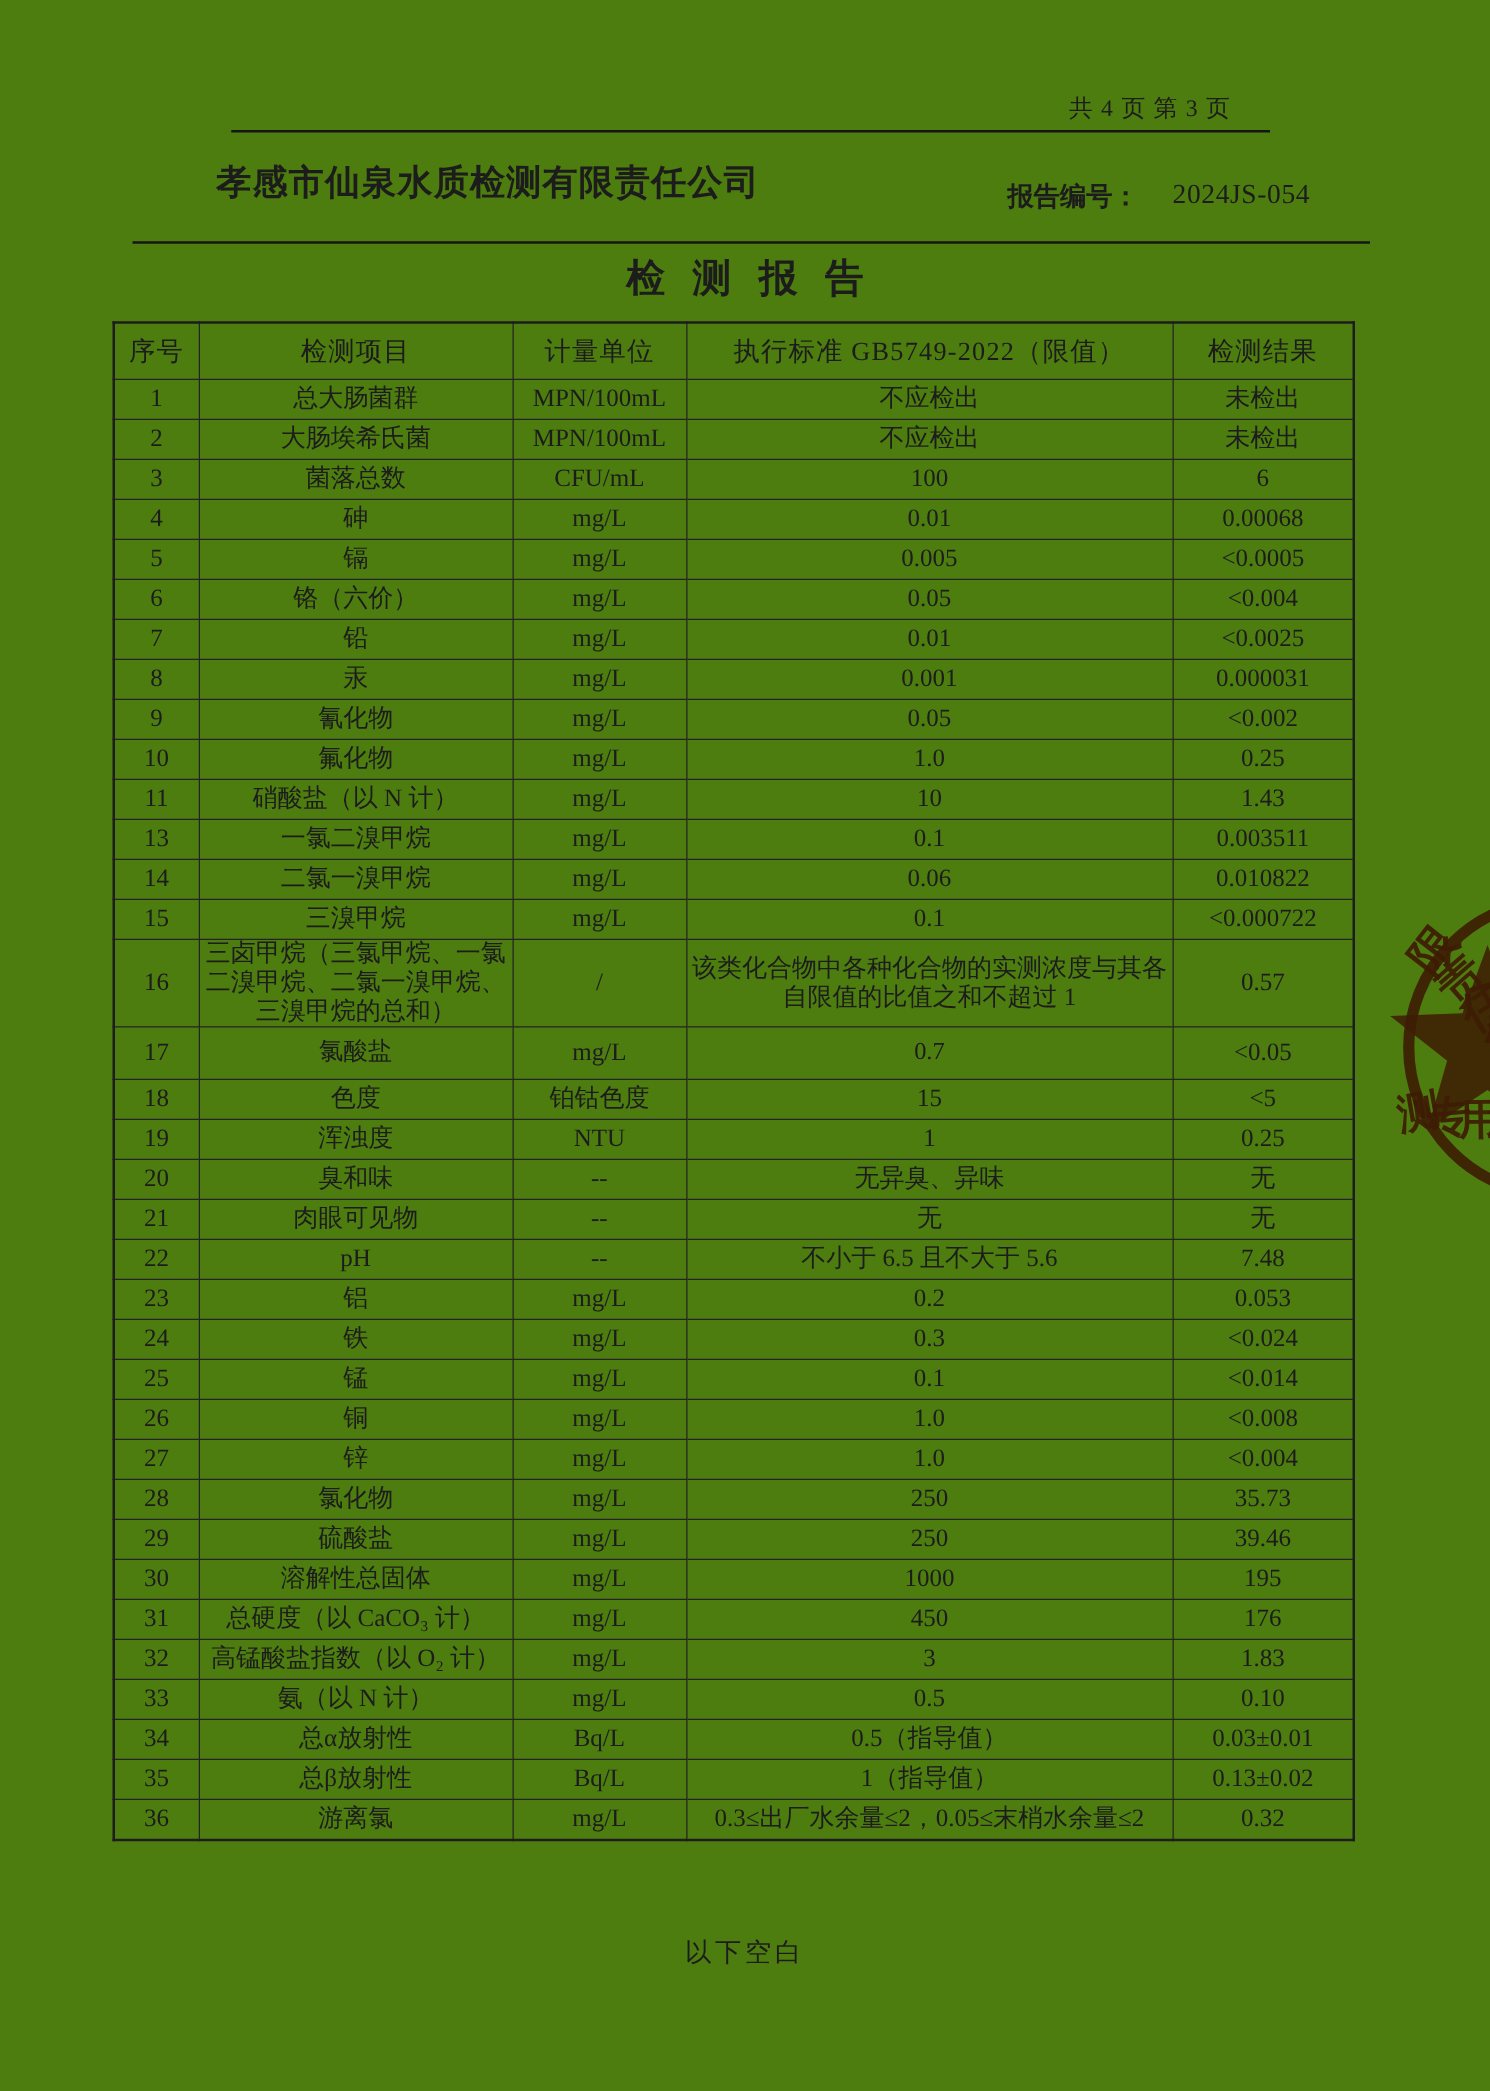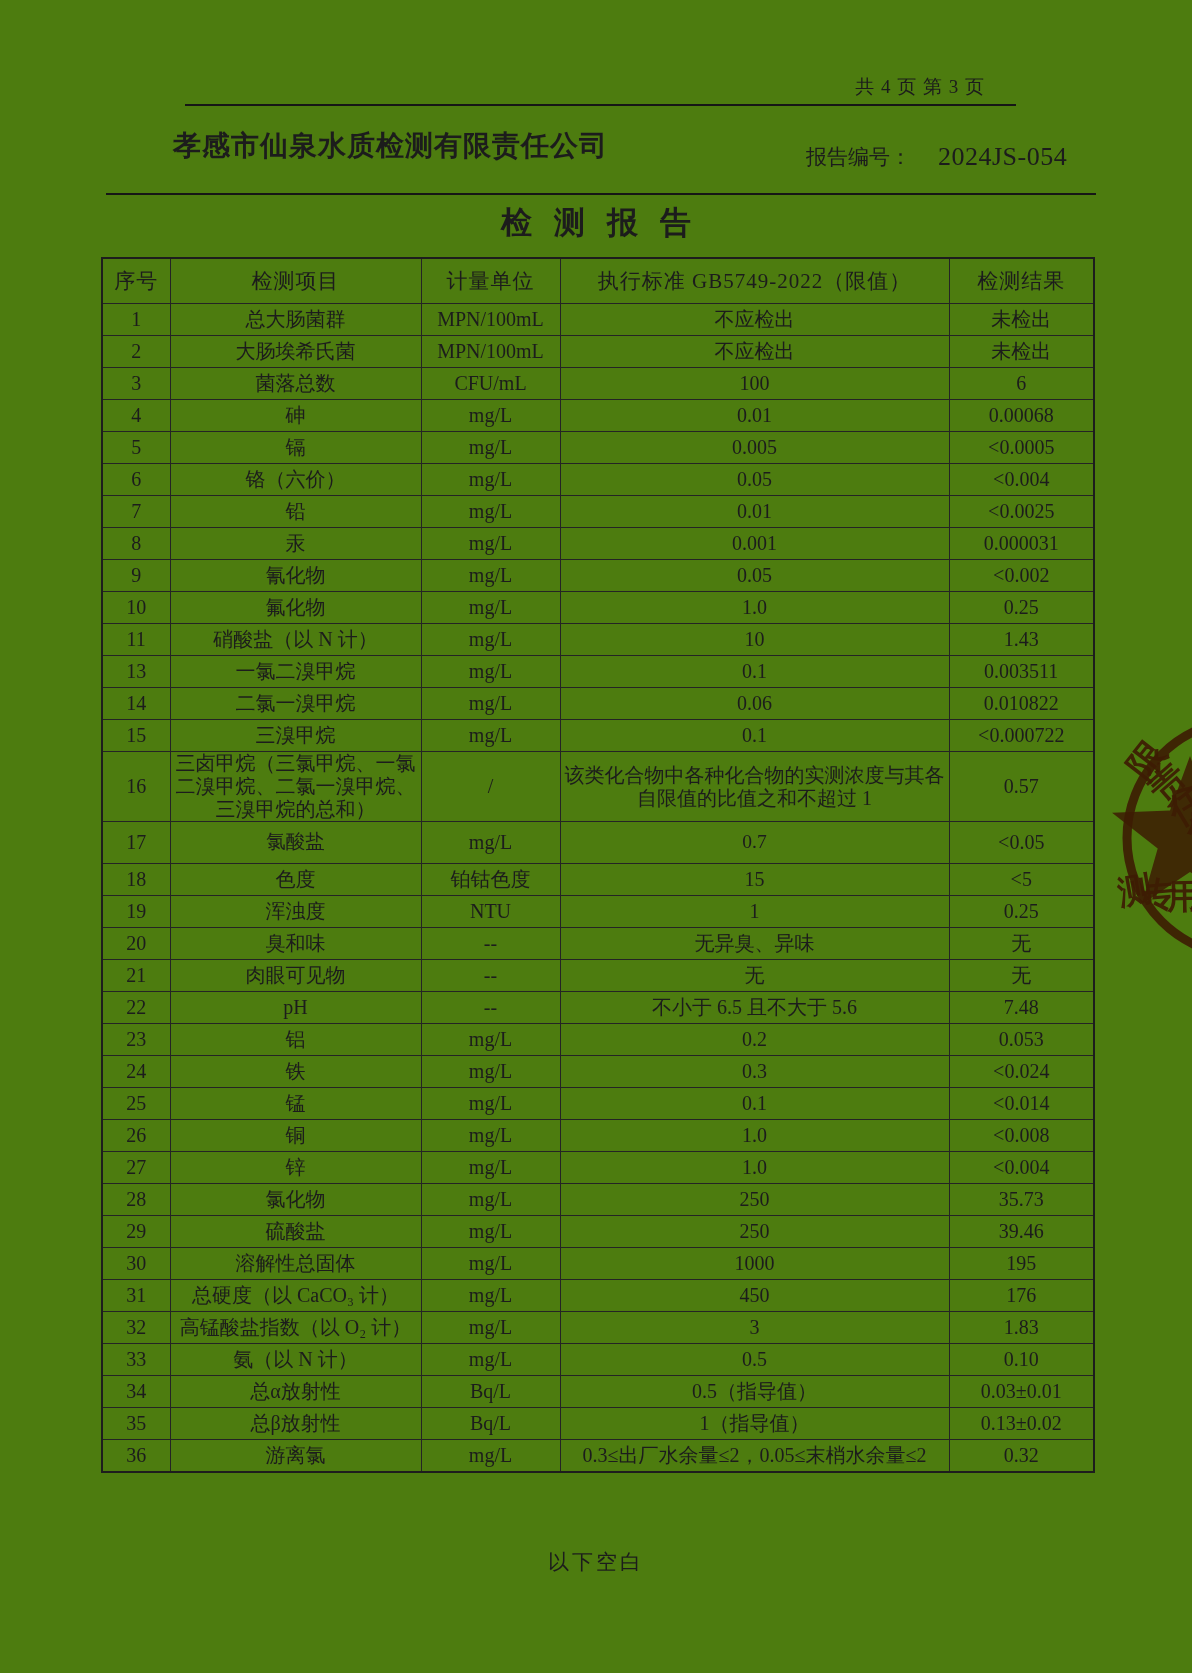--- a/index.html
+++ b/index.html
@@ -16,28 +16,28 @@
     text-align:center;font-size:19px;letter-spacing:1px;
   }
   .rule{position:absolute;background:#161616;height:2px;}
   .rule-top{top:104px;left:185px;width:831px;}
   .rule-mid{top:193px;left:106px;width:990px;}
   .company-name{
     position:absolute;top:127px;left:173px;
     font-family:"Liberation Sans","DejaVu Sans",sans-serif;
     font-weight:bold;font-size:28px;letter-spacing:1px;
   }
-  .report-no-label{position:absolute;top:143px;left:806px;font-size:21px;}
-  .report-no-value{position:absolute;top:142px;left:938px;font-size:26px;letter-spacing:0.5px;}
+  .report-no-label{position:absolute;top:143px;left:806px;font-size:21px;font-weight:bold;}
+  .report-no-value{position:absolute;top:142px;left:938px;font-size:22px;letter-spacing:0.5px;}
   .report-title{
     position:absolute;top:202px;left:0;width:100%;
     text-align:center;font-weight:bold;font-size:31px;
     letter-spacing:22px;text-indent:22px;
   }
-  .table-wrap{position:absolute;top:257px;left:101px;width:992px;}
+  .table-wrap{position:absolute;top:257px;left:90px;width:992px;}
   table.results{
     border-collapse:collapse;table-layout:fixed;width:992px;
     border:2.4px solid #1d1d1d;
   }
   table.results th,table.results td{
     border:1.6px solid #242424;
     text-align:center;vertical-align:middle;
     padding:0 3px;overflow:hidden;
   }
   table.results th{height:44px;font-size:21px;font-weight:normal;letter-spacing:1px;}

